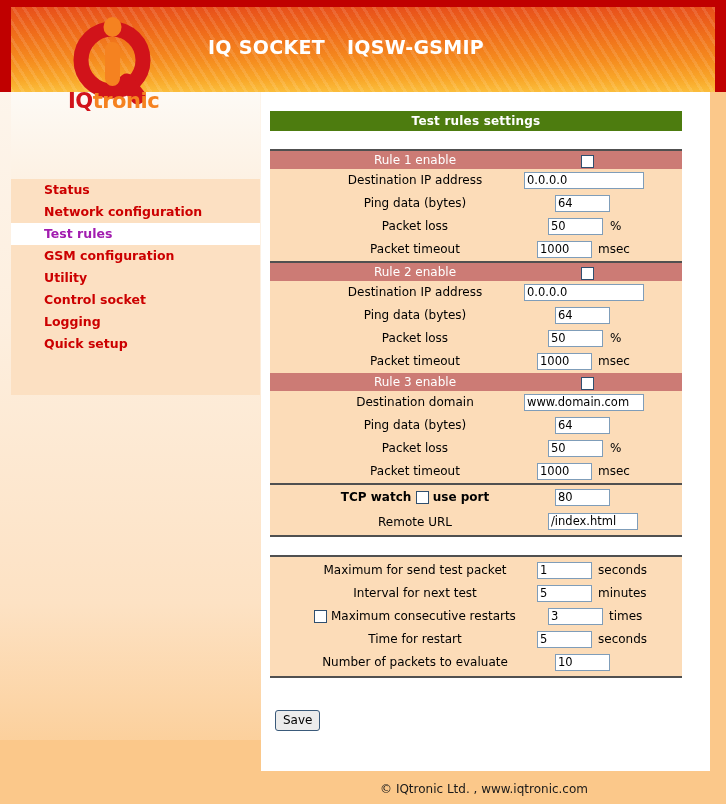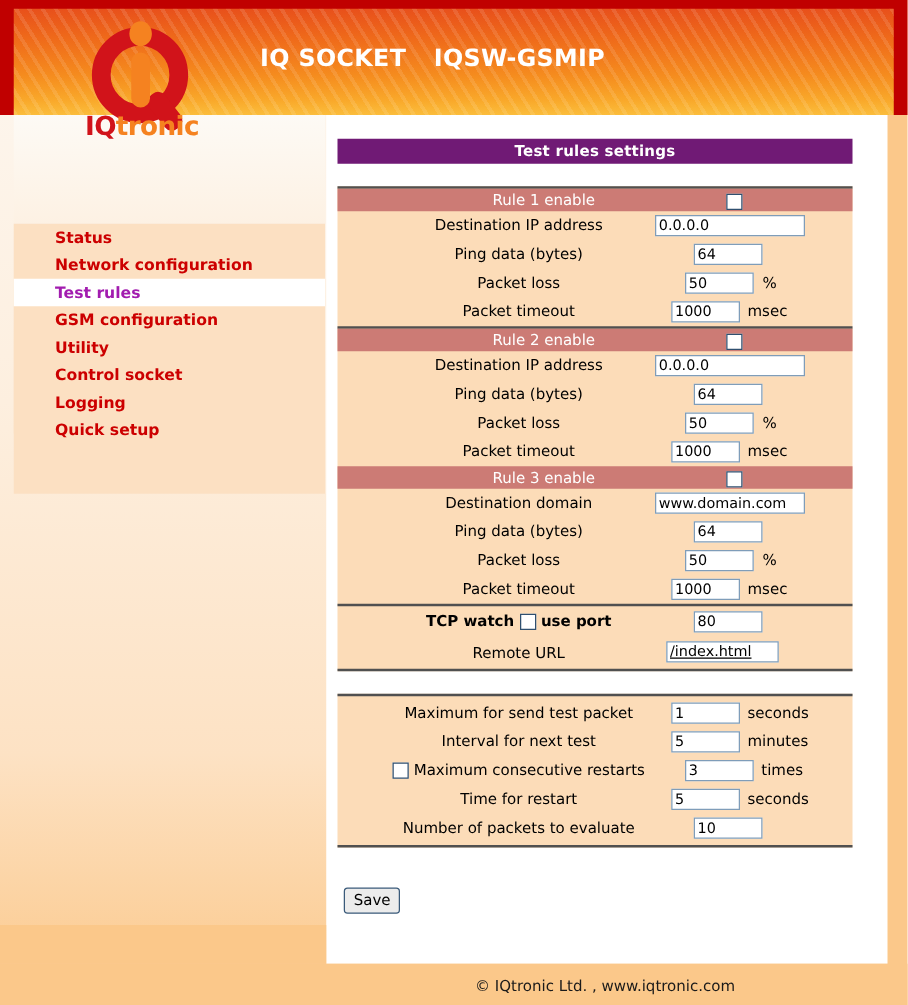--- a/index.html
+++ b/index.html
@@ -80,21 +80,21 @@
   
   #content {
     position: absolute; left: 261px; top: 92px;
     width: 449px; height: 679px;
     background: #ffffff;
   }
 
   #title-bar {
     position: absolute; left: 9px; top: 19px;
     width: 412px; height: 20px;
-    background: #701a75;
+    background: #4d7c0f;
     color: #ffffff;
     font-weight: bold;
     font-size: 12px;
     text-align: center;
     line-height: 20px;
     letter-spacing: 0.2px;
   }
 
   
   .panel {
@@ -109,21 +109,20 @@
     background: #cc7b75;
     color: #ffffff;
     font-size: 12px;
     position: relative;
   }
   .sec-head .sh-label {
     position: absolute; left: 0; top: 0;
     width: 290px; height: 18px;
     line-height: 18px;
     text-align: center;
-    margin-left: 20px;
   }
   .sec-head .sh-box {
     position: absolute; left: 311px; top: 3px;
   }
 
   .row {
     position: relative;
     height: 23px;
   }
   .row .lbl {
@@ -333,21 +332,21 @@
       </div>
 
       <div class="divider-inner"></div>
 
       <div class="row" style="height:25px">
         <div class="lbl bold" style="height:25px; line-height:25px;text-align:center;"><span>TCP watch</span>&nbsp;<span class="cbx"></span>&nbsp;<span>use port</span></div>
         <div class="tf" style="left:285px; top:4px; width:55px;">80</div>
       </div>
       <div class="row" style="height:25px">
         <div class="lbl" style="height:25px; line-height:25px;">Remote URL</div>
-        <div class="tf" style="left:263px; top:3px; width:90px;text-decoration:underline;">/index.html</div>
+        <div class="tf" style="left:278px; top:3px; width:90px;">/index.html</div>
       </div>
     </div>
 
     <div class="panel" style="top:463px; padding-top:2px; padding-bottom:2px;">
       <div class="row">
         <div class="lbl">Maximum for send test packet</div>
         <div class="tf" style="left:267px; top:3px; width:55px;">1</div>
         <div class="unit" style="left:328px;">seconds</div>
       </div>
       <div class="row">

